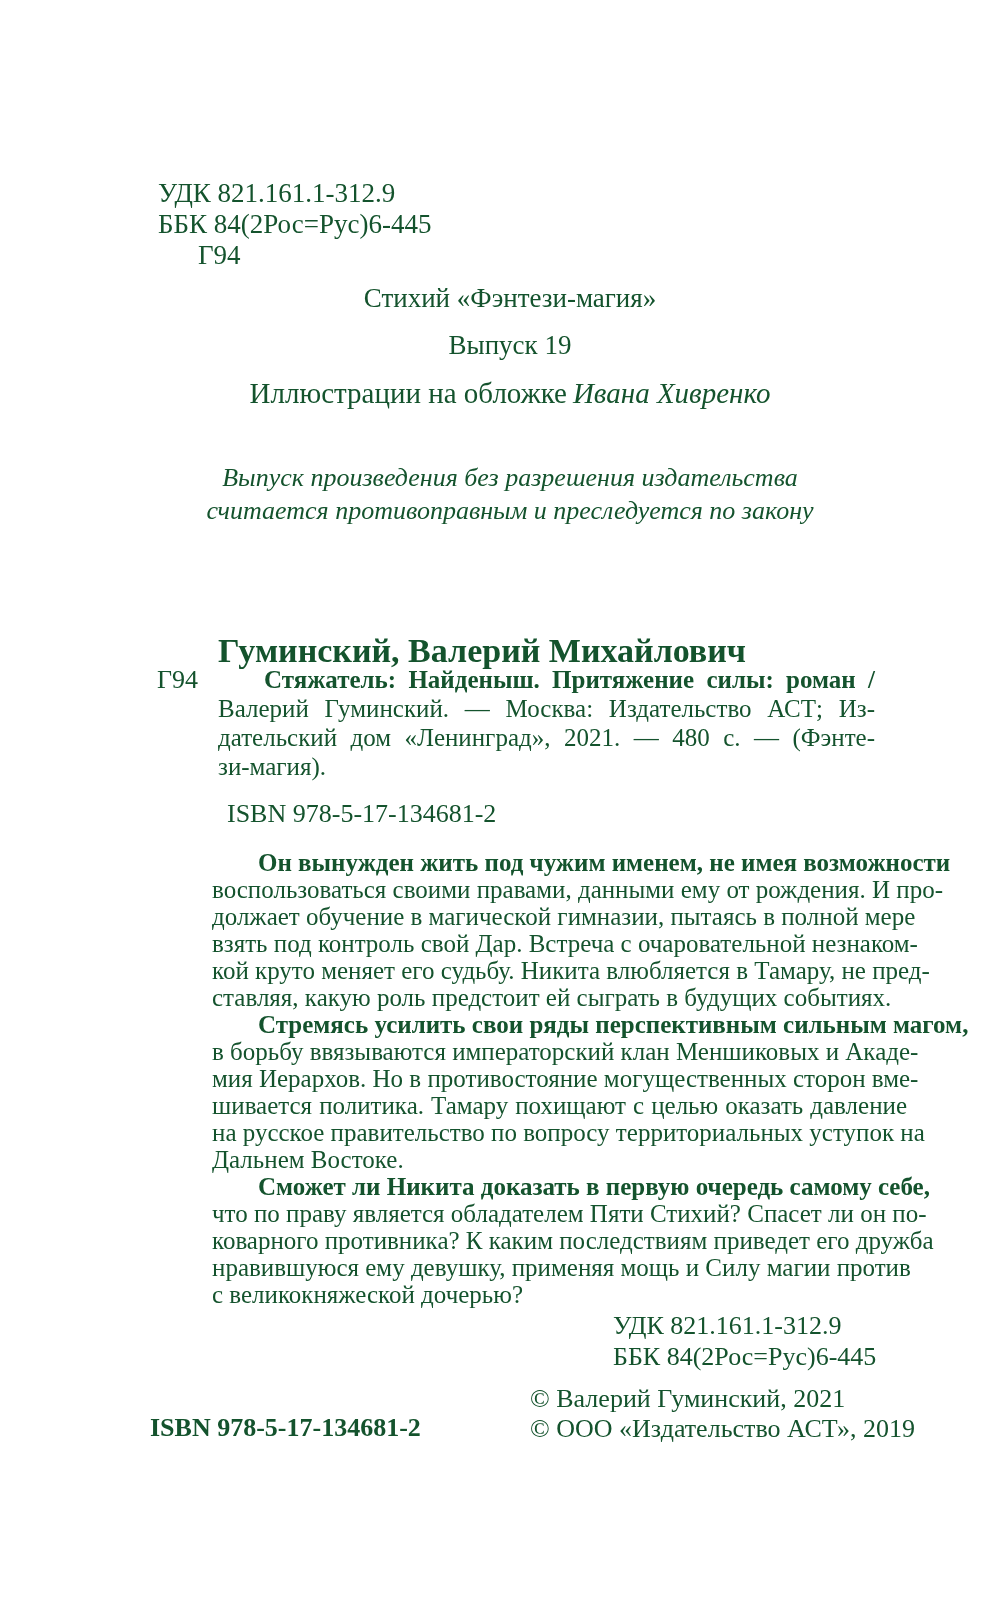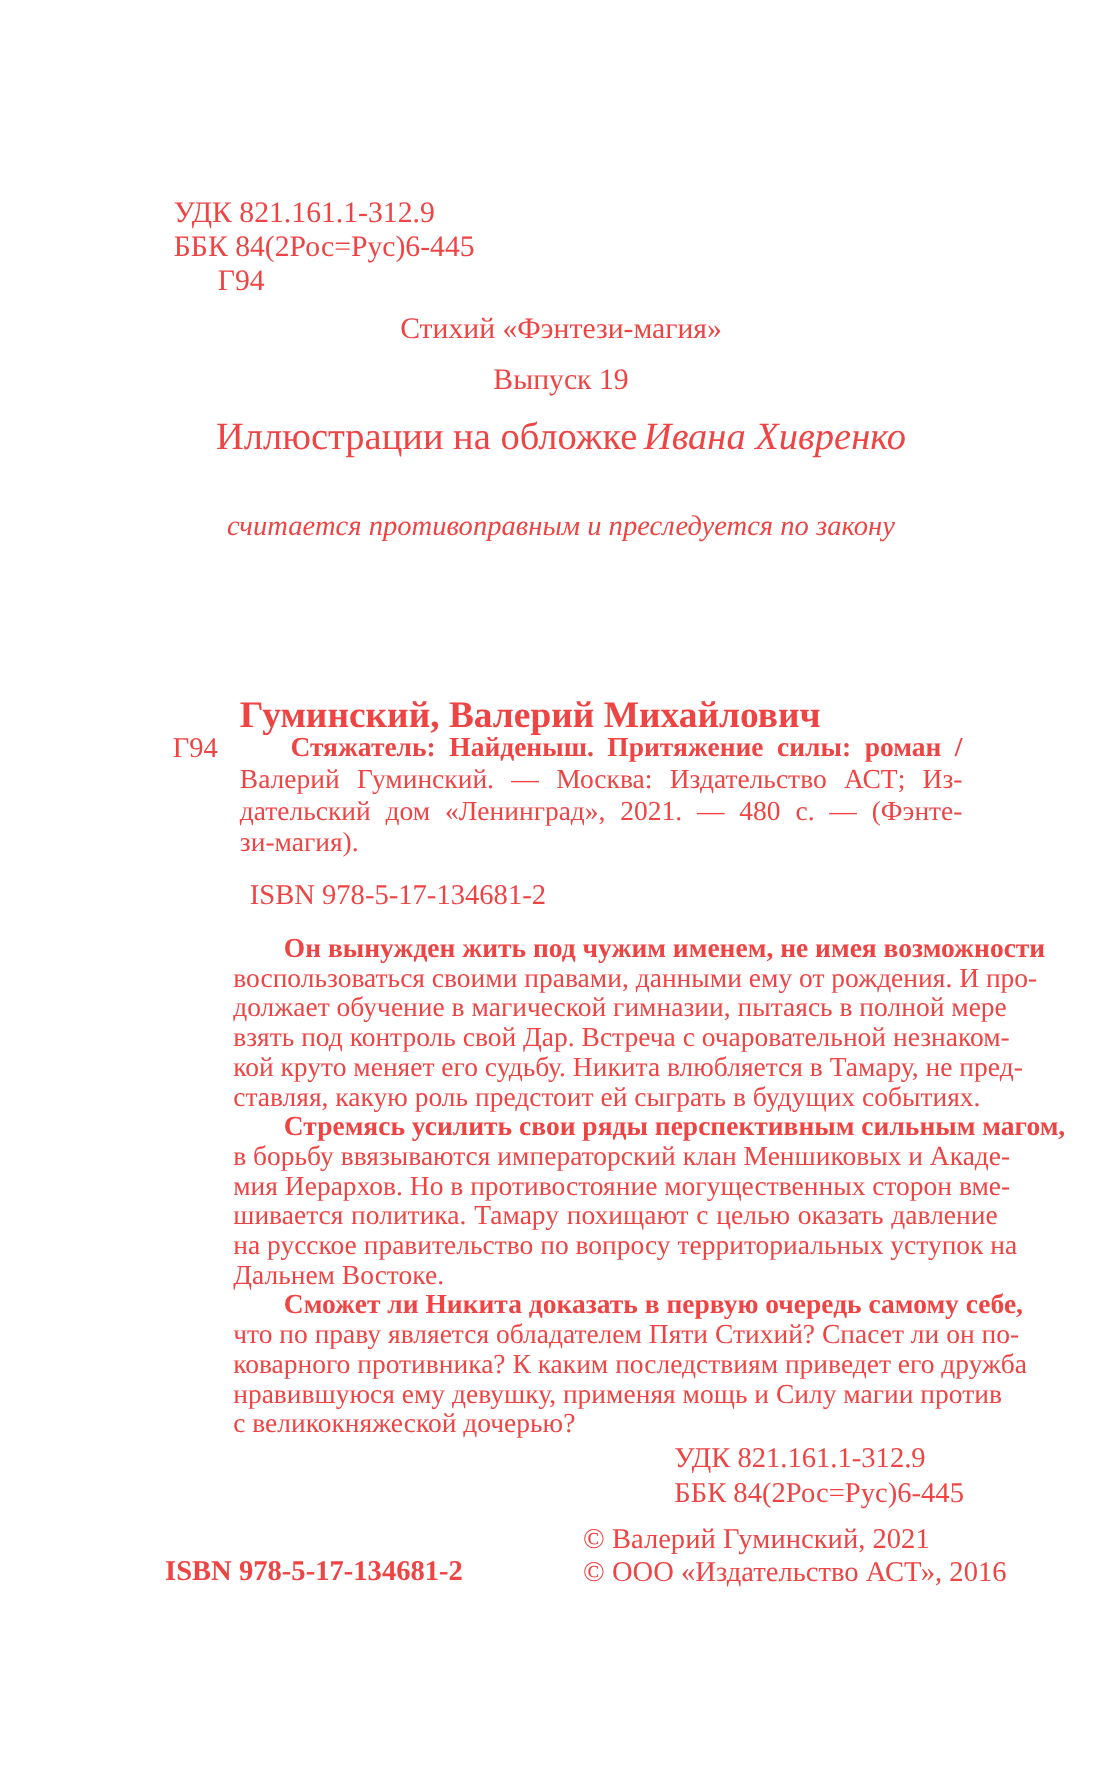--- a/index.html
+++ b/index.html
@@ -2,35 +2,35 @@
 <html lang="ru"><head>
 <meta charset="utf-8">
 <style>
   html, body { margin: 0; padding: 0; }
   body { background: #ffffff; }
   .page {
     position: relative;
     width: 1000px;
     height: 1616px;
     background: #ffffff;
-    color: #ef4444;
+    color: #14532d;
     font-family: "Liberation Serif", "DejaVu Serif", serif;
     overflow: hidden;
   }
   .abs { position: absolute; }
 
   
   .top-codes { left: 158px; top: 178px; font-size: 27px; line-height: 31px; }
   .top-codes .author-sign { padding-left: 40px; }
 
   
   .centered { left: 145px; width: 730px; text-align: center; }
   .series-name   { top: 283px; font-size: 27px; }
   .series-issue  { top: 330px; font-size: 27px; }
-  .cover-credit  { top: 377px; font-size: 35px; }
+  .cover-credit  { top: 377px; font-size: 29px; }
   .cover-credit .artist { font-style: italic; padding-left: 6px; }
 
   
   .notice { top: 461px; font-style: italic; font-size: 26px; line-height: 33px; }
 
   
   .catalog { left: 157px; top: 636px; width: 718px; font-size: 25px; line-height: 29px; }
   .catalog .author-heading { font-weight: bold; font-size: 34px; margin-left: 61px; }
   .catalog .entry-body { position: relative; margin-left: 61px; width: 657px; }
   .catalog .entry-code { position: absolute; left: -61px; top: 0; font-size: 26px; }
@@ -60,20 +60,21 @@
     <div class="author-sign">Г94</div>
   </div>
 
   <div class="abs centered series-name">Стихий «Фэнтези-магия»</div>
   <div class="abs centered series-issue">Выпуск 19</div>
   <div class="abs centered cover-credit">
     <span>Иллюстрации на обложке</span><span class="artist">Ивана Хивренко</span>
   </div>
 
   <div class="abs centered notice">
+    <div>Выпуск произведения без разрешения издательства</div>
     <div>считается противоправным и преследуется по закону</div>
   </div>
 
   <div class="abs catalog">
     <div class="author-heading">Гуминский, Валерий Михайлович</div>
     <div class="entry-body">
       <div class="entry-code">Г94</div>
       <div class="jl first-line">Стяжатель: Найденыш. Притяжение силы: роман /</div>
       <div class="jl">Валерий Гуминский. — Москва: Издательство АСТ; Из-</div>
       <div class="jl">дательский дом «Ленинград», 2021. — 480 с. — (Фэнте-</div>
@@ -105,18 +106,18 @@
     <div>с великокняжеской дочерью?</div>
   </div>
 
   <div class="abs bottom-codes">
     <div>УДК 821.161.1-312.9</div>
     <div>ББК 84(2Рос=Рус)6-445</div>
   </div>
 
   <div class="abs copyright">
     <div>© Валерий Гуминский, 2021</div>
-    <div>© ООО «Издательство АСТ», 2016</div>
+    <div>© ООО «Издательство АСТ», 2019</div>
   </div>
 
   <div class="abs isbn-bottom">ISBN 978-5-17-134681-2</div>
 
 </div>
 
 </body></html>

